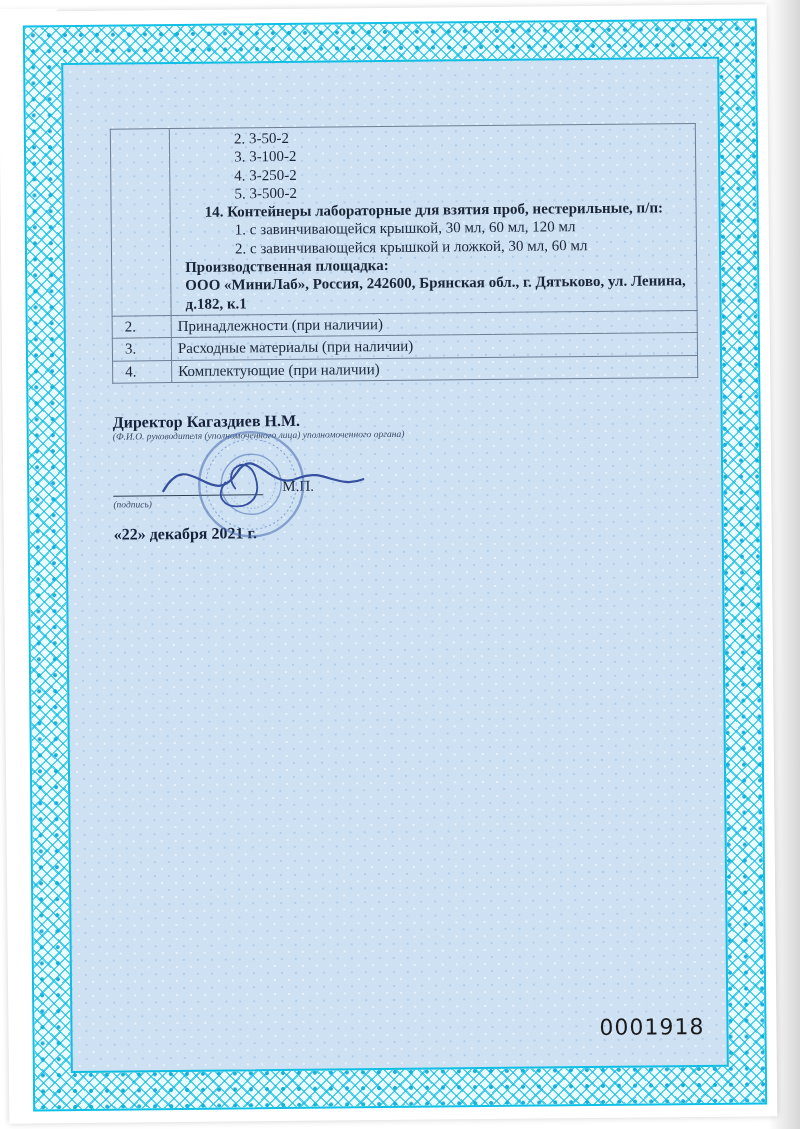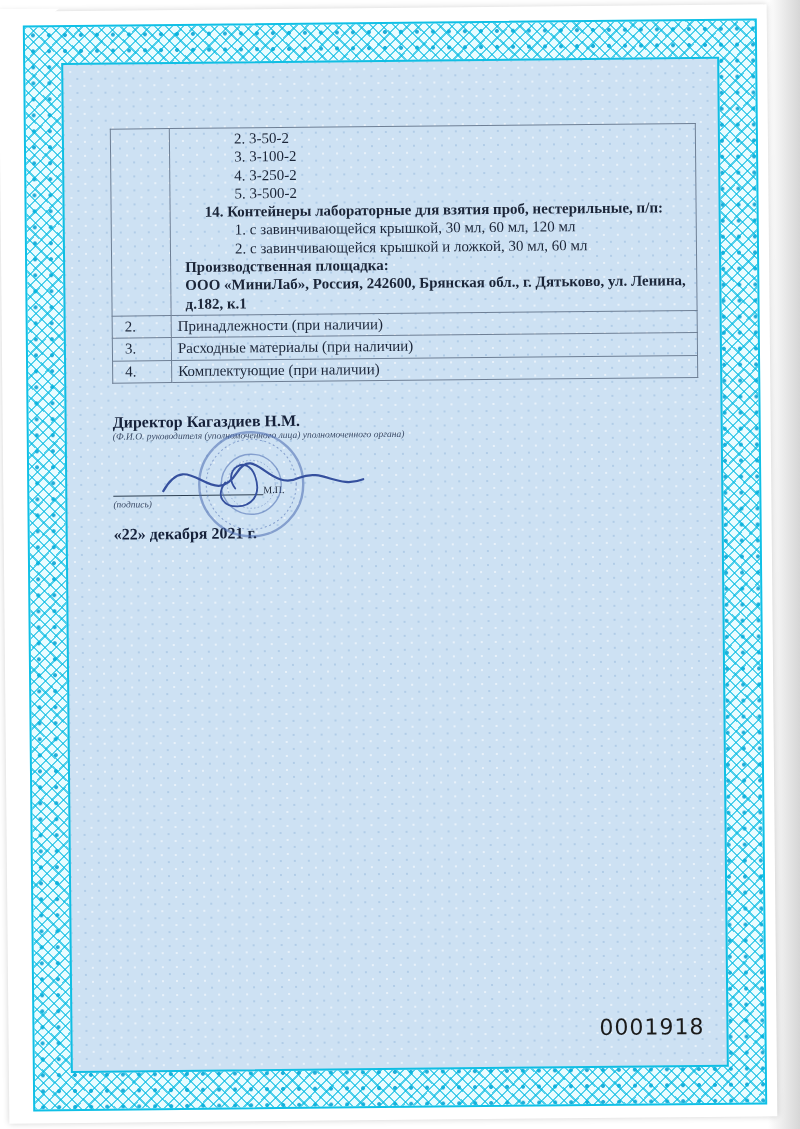--- a/index.html
+++ b/index.html
@@ -66,21 +66,21 @@
   .prod{padding-left:8px;font-weight:bold;}
   
   .sig-block{margin:30px 0 0 46px;position:relative;}
   .director-line{font-weight:bold;font-size:16px;color:#16213a;}
   .caption{font-size:9.5px;font-style:italic;color:#3a4a66;}
   .sign-row{position:relative;height:44px;margin-top:14px;}
   .sign-line{
     display:inline-block;width:150px;height:40px;
     border-bottom:1.5px solid #2c3e50;vertical-align:bottom;
   }
-  .mp{font-size:10px;color:#1b2538;margin-left:0;vertical-align:bottom;}
+  .mp{font-size:15px;color:#1b2538;margin-left:19px;vertical-align:bottom;}
   .stamp-svg{position:absolute;left:28px;top:-34px;pointer-events:none;}
   .date-line{font-weight:bold;font-size:16px;color:#16213a;margin-top:16px;}
   .serial{
     position:absolute;right:22px;bottom:26px;
     font-family:"DejaVu Sans", sans-serif;
     font-size:22px;letter-spacing:1px;color:#1a1a1a;
   }
 </style>
 </head>
 <body>

